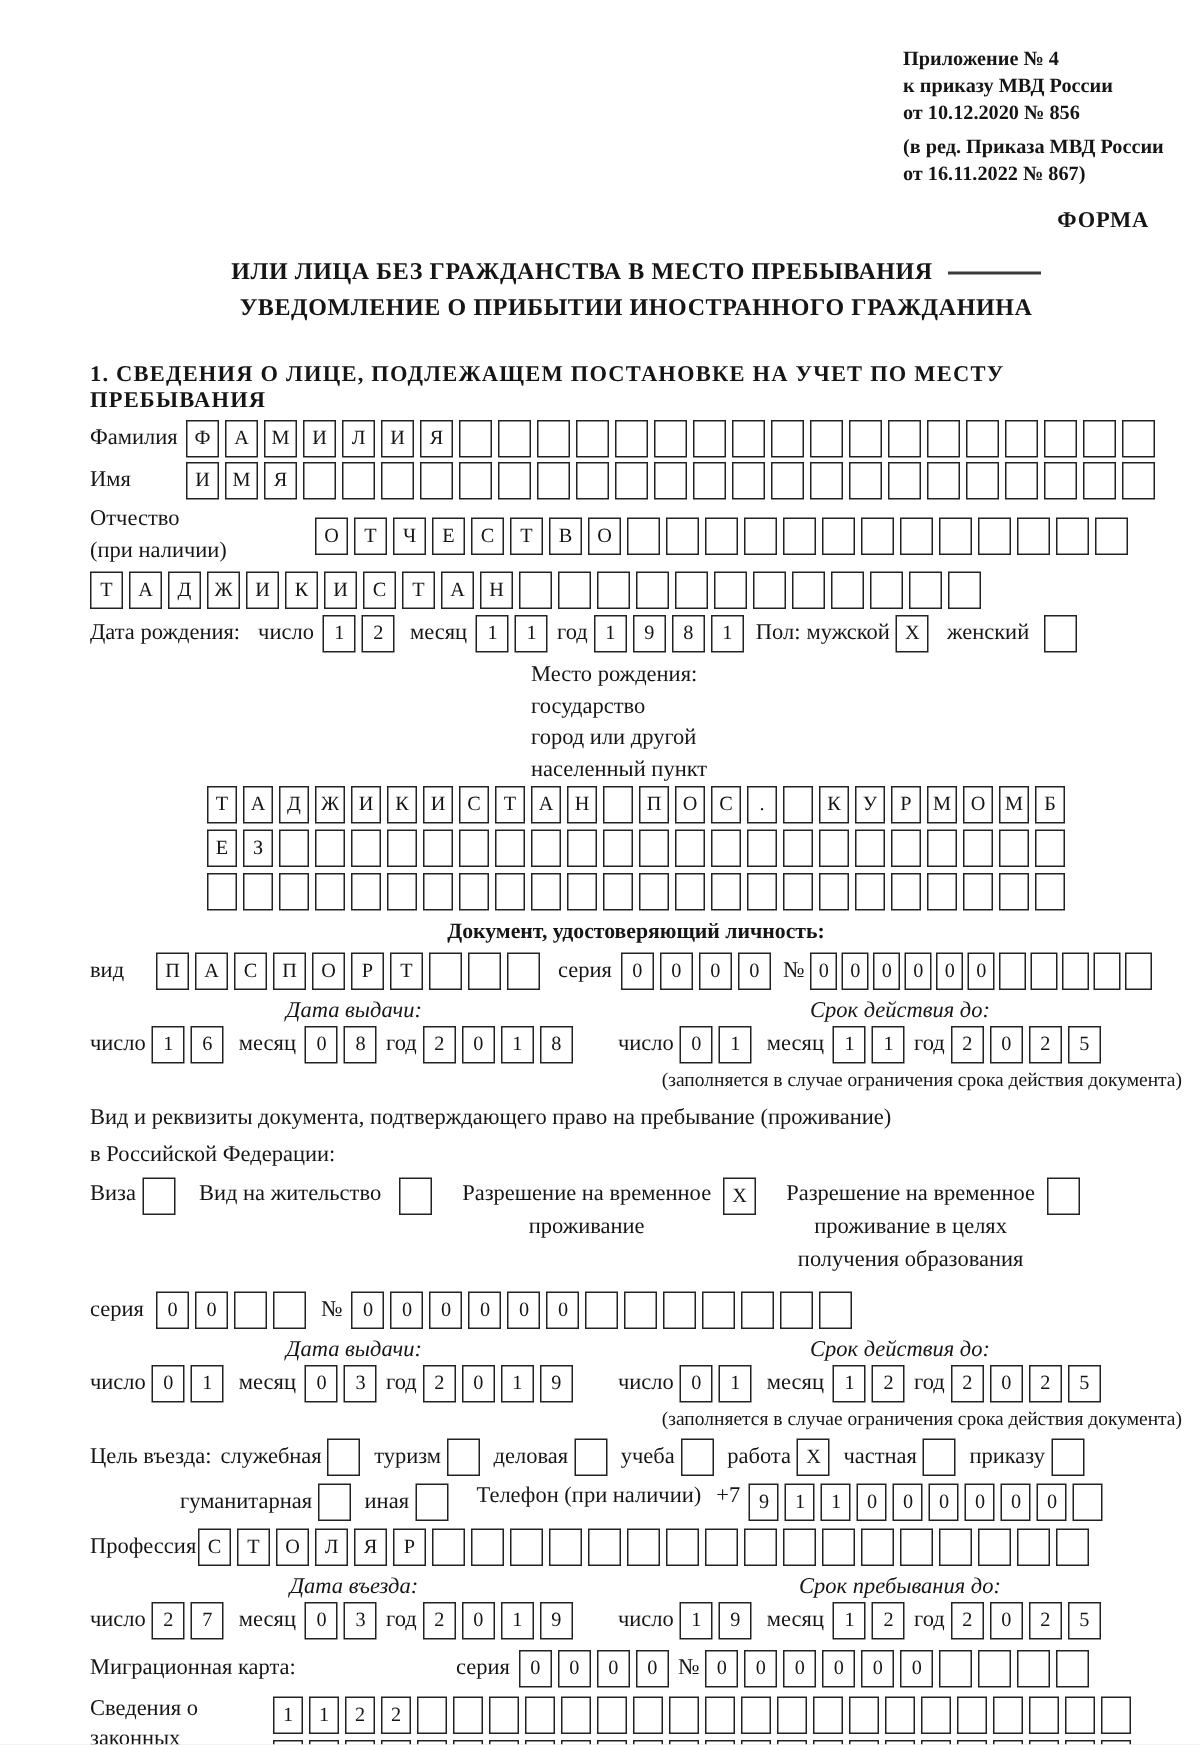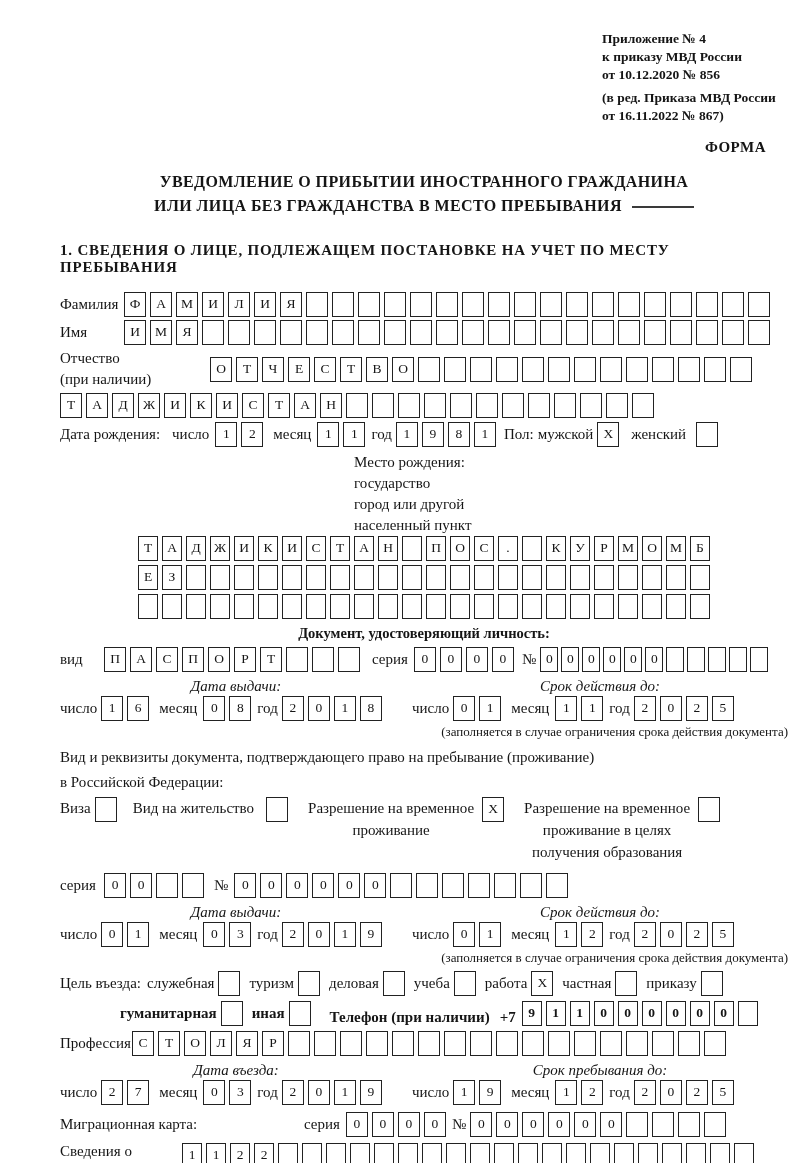--- a/index.html
+++ b/index.html
@@ -8,21 +8,21 @@
     background:#ffffff; color:#151515; overflow:hidden; box-sizing:border-box;
     padding:30px 12px 10px 60px;
     font-family:"Liberation Serif","DejaVu Serif",serif; font-size:15px;
   }
   .pre{white-space:pre-line;}
   .appendix{margin-left:auto; width:186px; font-size:13.5px; line-height:18px;font-weight:bold;}
   .appendix .rev{margin-top:5px;}
   .forma{margin-top:14px; text-align:right; padding-right:22px; font-weight:bold; font-size:15px; letter-spacing:.5px;}
   .title{margin-top:14px; text-align:center; font-weight:bold; font-size:16px; line-height:24px; letter-spacing:.4px;}
   .tline{display:inline-block; width:62px; border-bottom:2.2px solid #3a3a3a; margin-left:10px; transform:translateY(-3px);}
-  .sec1{margin-top:24px; margin-bottom:16px; font-weight:bold; font-size:15px; letter-spacing:.8px;}
+  .sec1{margin-top:24px; margin-bottom:4px; font-weight:bold; font-size:15px; letter-spacing:.8px;}
 
   .frow{display:flex; align-items:center; margin-bottom:3px;}
   .flabel{flex:0 0 auto; line-height:21px; white-space:pre-line;}
   .w64{width:64px;} .w150{width:150px;} .w140{width:140px;} .w72{width:72px;} .w118g{width:118px;} .w158{width:158px;}
   .cells{display:flex; flex:0 0 auto; gap:4px;}
   .cell{
     box-sizing:border-box; flex:0 0 auto; width:22px; height:25px;
     border:1.7px solid #222; text-align:center; font-size:13.5px; line-height:21px;
     background:#fff;
   }
@@ -60,22 +60,22 @@
     <div class="pre">Приложение № 4
 к приказу МВД России
 от 10.12.2020 № 856</div>
     <div class="pre rev">(в ред. Приказа МВД России
 от 16.11.2022 № 867)</div>
   </div>
 
   <div class="forma">ФОРМА</div>
 
   <div class="title">
+    <div><span>ИЛИ ЛИЦА БЕЗ ГРАЖДАНСТВА В МЕСТО ПРЕБЫВАНИЯ</span><span class="tline"></span></div>
     <div>УВЕДОМЛЕНИЕ О ПРИБЫТИИ ИНОСТРАННОГО ГРАЖДАНИНА</div>
-    <div><span>ИЛИ ЛИЦА БЕЗ ГРАЖДАНСТВА В МЕСТО ПРЕБЫВАНИЯ</span><span class="tline"></span></div>
   </div>
 
   <div class="sec1">1. СВЕДЕНИЯ О ЛИЦЕ, ПОДЛЕЖАЩЕМ ПОСТАНОВКЕ НА УЧЕТ ПО МЕСТУ ПРЕБЫВАНИЯ</div>
 
   <div class="frow">
     <span class="flabel w64">Фамилия</span>
     <span class="cells">
         <span class="cell">Ф</span>
         <span class="cell">А</span>
         <span class="cell">М</span>
@@ -505,21 +505,21 @@
           <span class="opt-label">частная</span>
           <span class="cell cb"></span>
         </span>
         <span class="opt">
           <span class="opt-label">приказу</span>
           <span class="cell cb"></span>
         </span>
       </span>
   </div>
 
-  <div class="frow" style="margin-top:5px; align-items:flex-end; padding-left:60px;font-weight:bold;">
+  <div class="frow" style="margin-top:5px; align-items:flex-start; padding-left:60px;">
     <span class="inline">
         <span class="opt">
           <span class="opt-label">гуманитарная</span>
           <span class="cell cb"></span>
         </span>
         <span class="opt">
           <span class="opt-label">иная</span>
           <span class="cell cb"></span>
         </span>
       </span>

